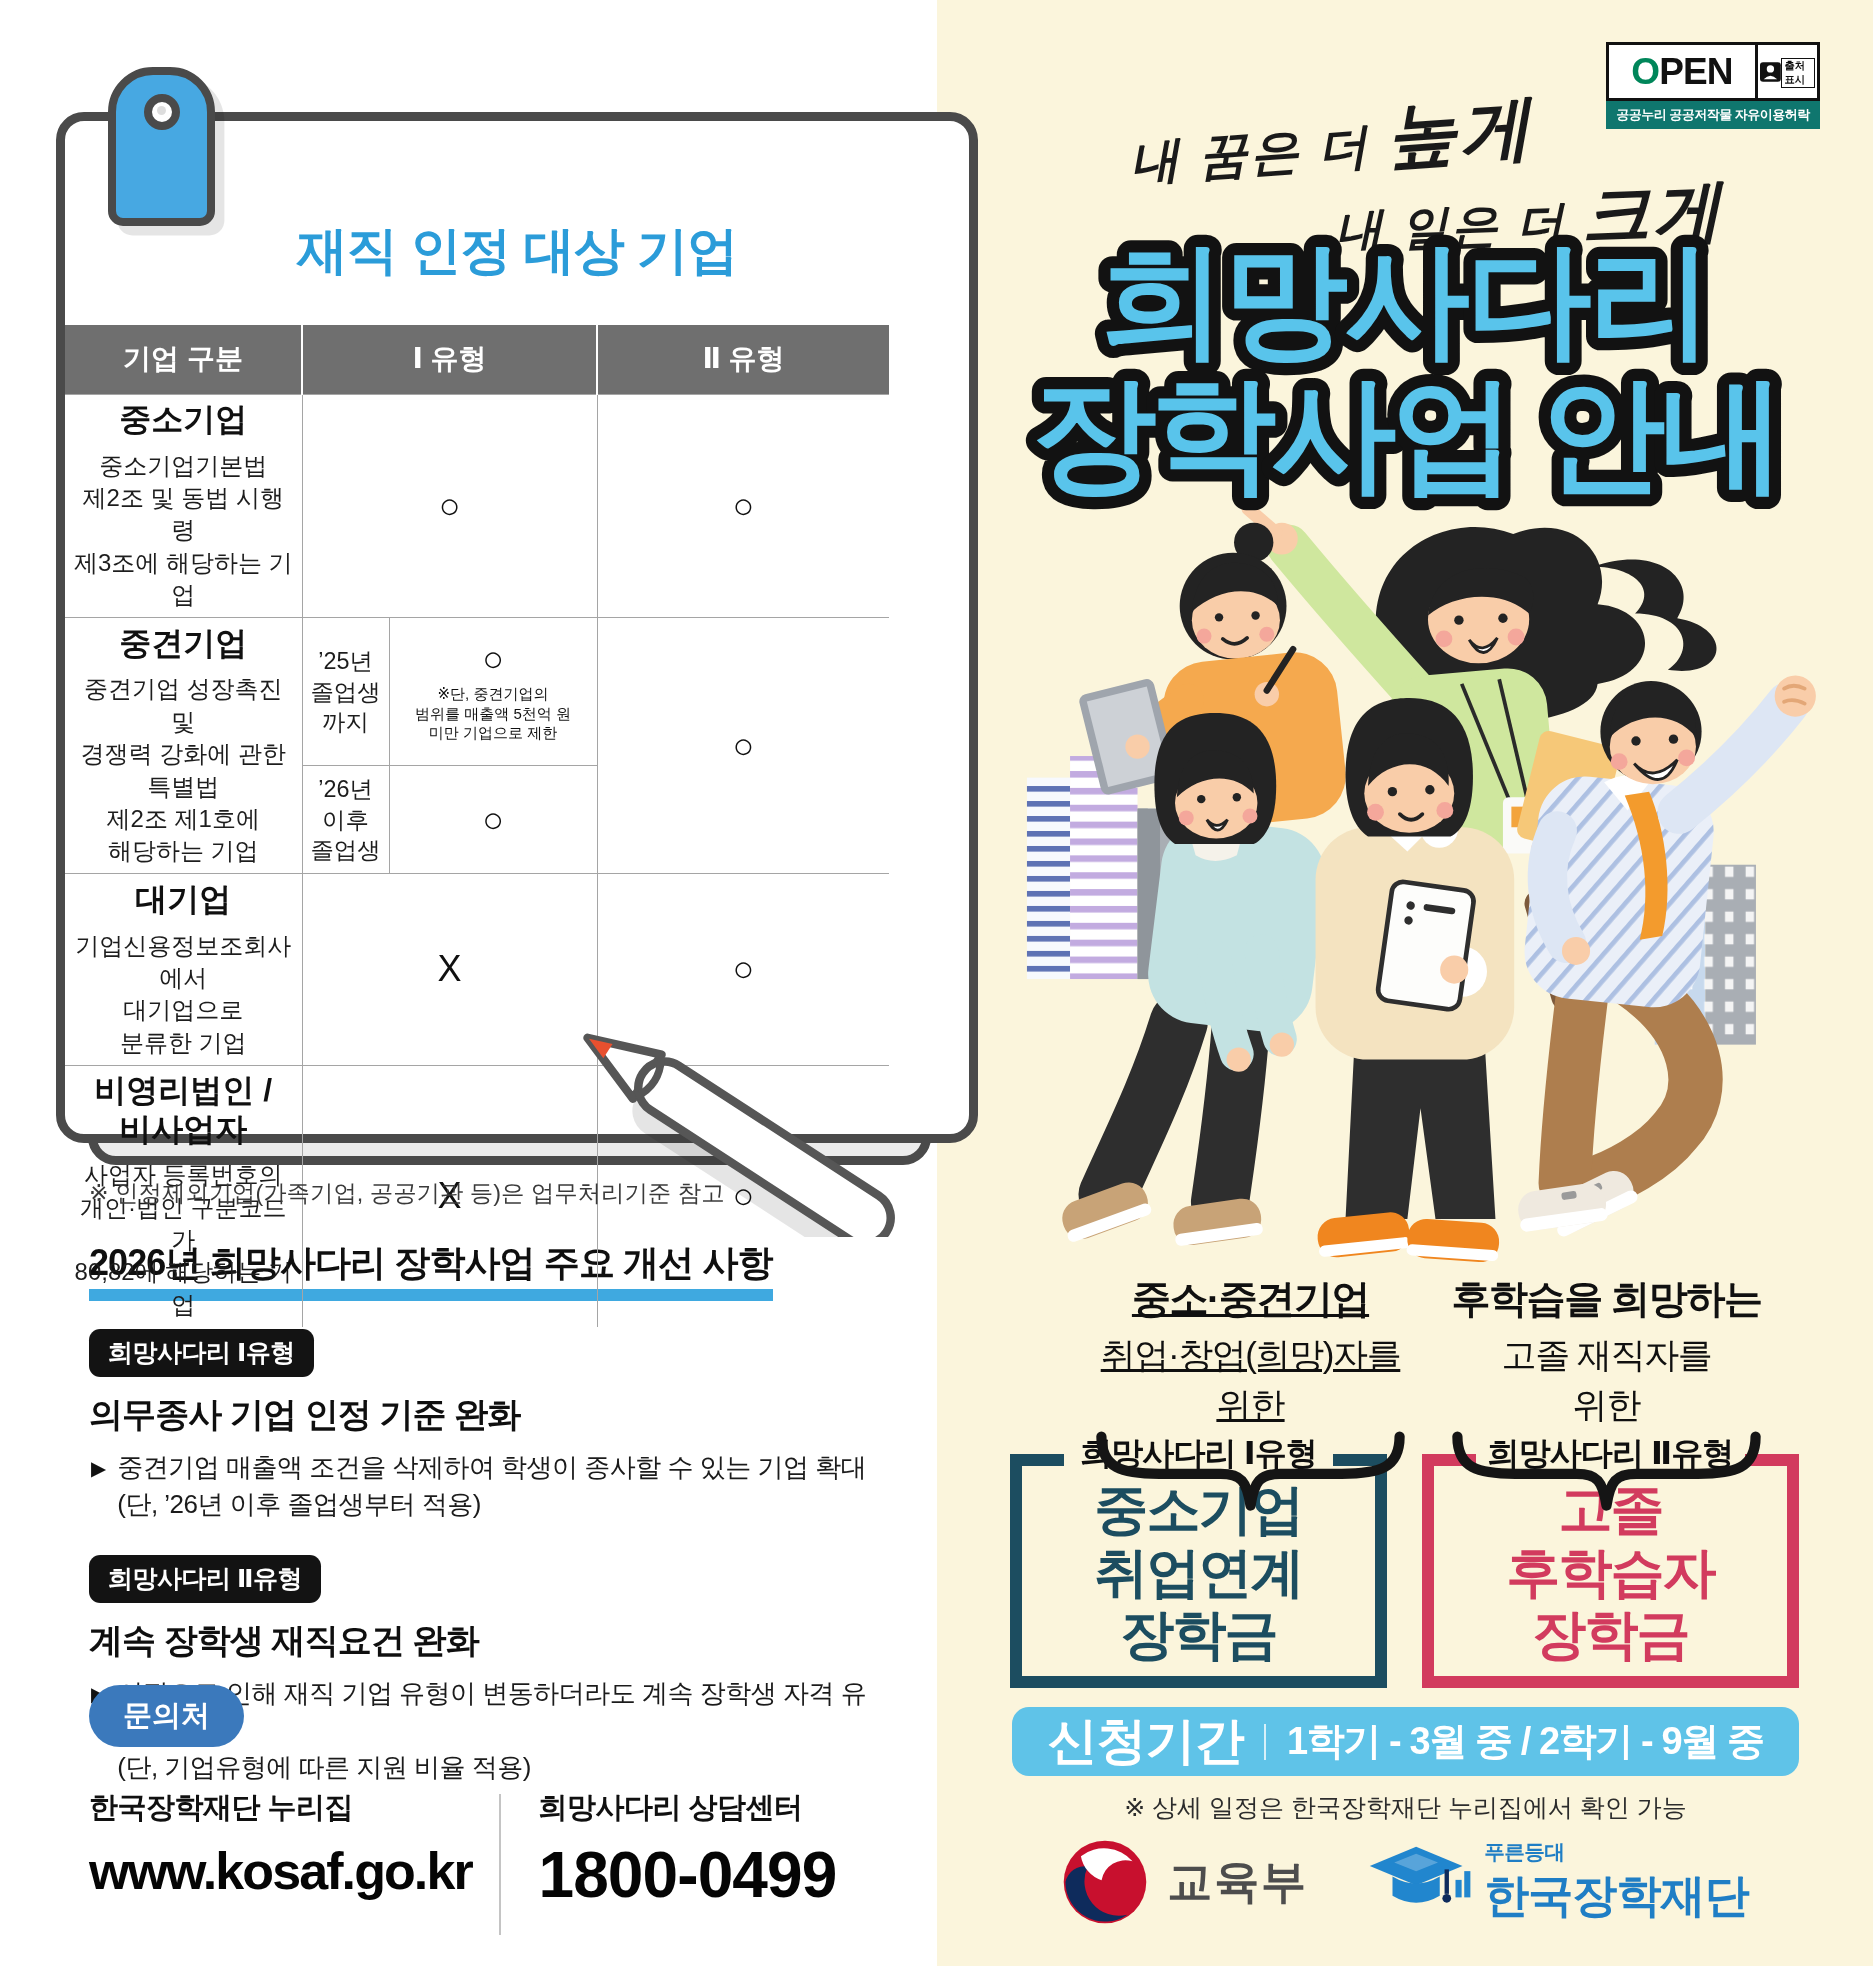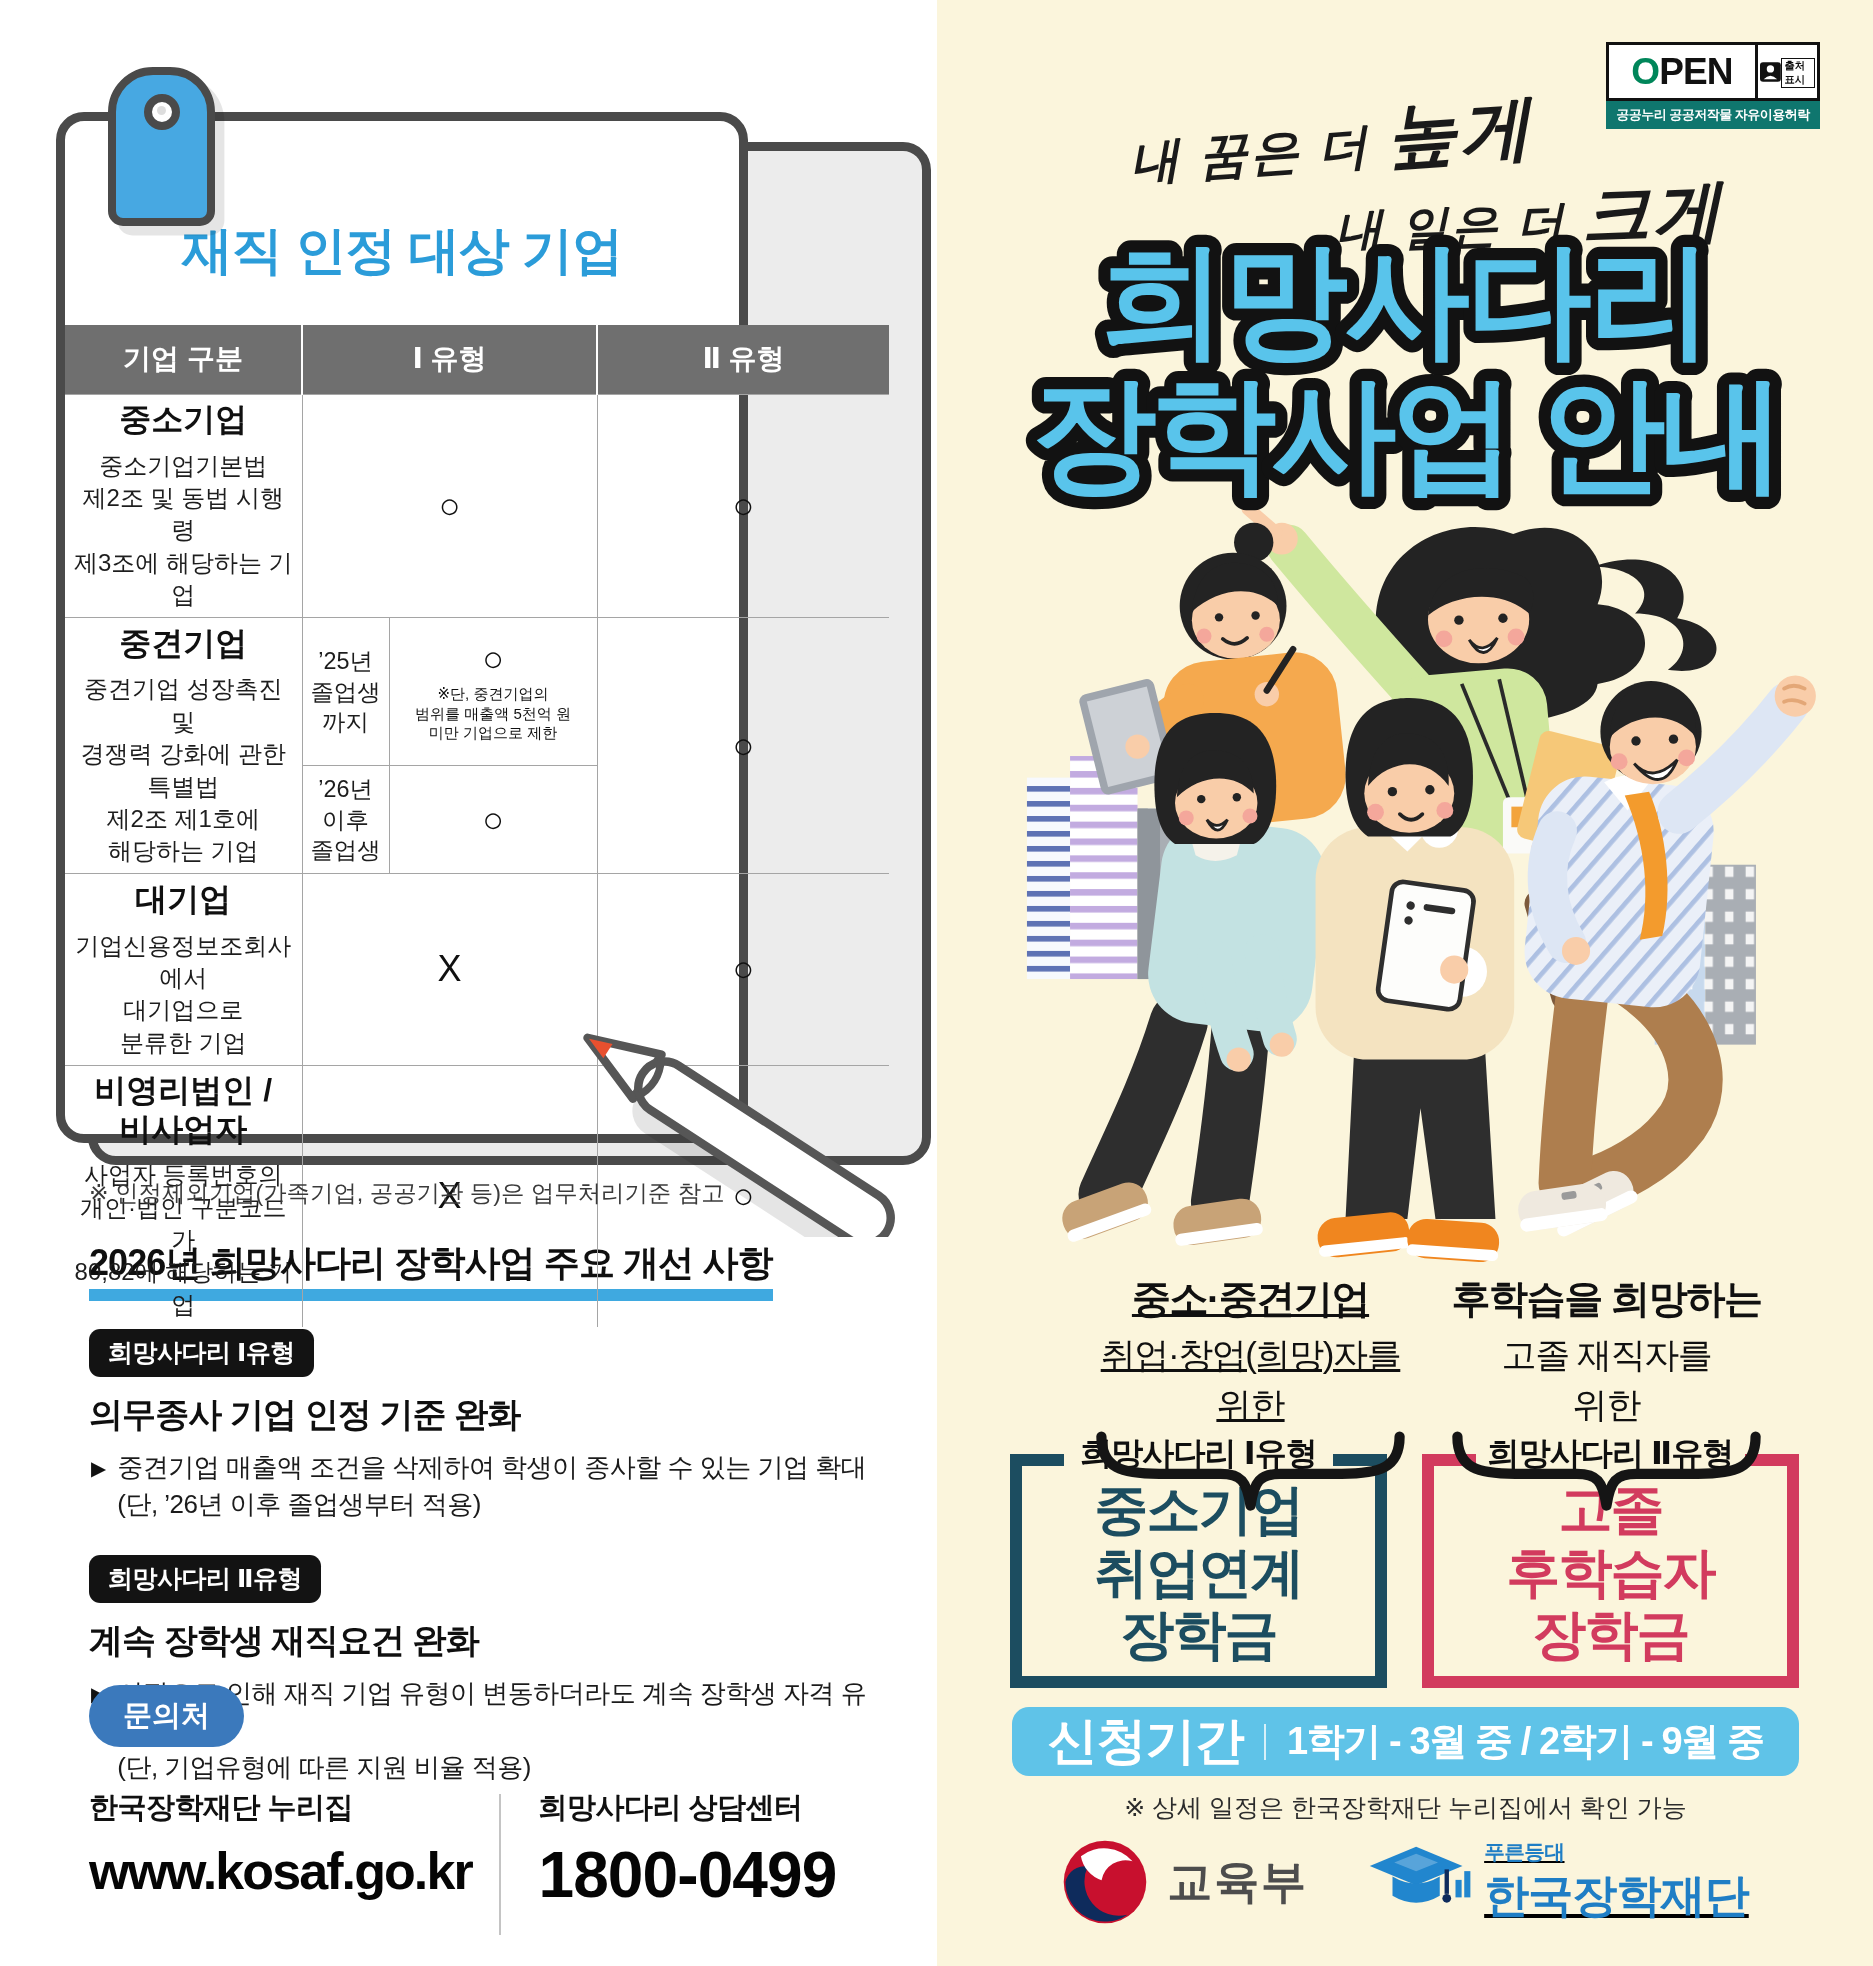--- a/index.html
+++ b/index.html
@@ -5,21 +5,21 @@
   * { margin:0; padding:0; box-sizing:border-box; }
   html,body { width:1874px; height:1967px; }
   body { font-family:"Liberation Sans","DejaVu Sans",sans-serif; display:flex; overflow:hidden; }
   .pre { white-space:pre-line; }
 
   
   .left-panel { position:relative; width:937px; height:1967px; background:#FFFFFF; }
 
   .page-behind { position:absolute; left:88px; top:142px; width:843px; height:1023px;
     background:#ECECEC; border:9.4px solid #4A4A4A; border-radius:28px; z-index:0; }
-  .clipboard { position:absolute; left:56px; top:112px; width:692px; height:1031px;
+  .clipboard { position:absolute; left:56px; top:112px; width:922px; height:1031px;
     background:#FFFFFF; border:9.4px solid #4A4A4A; border-radius:28px; z-index:1; }
   .clip { position:absolute; left:108px; top:67px; width:107px; height:159px;
     background:#47A8E2; border:8.4px solid #4A4A4A; border-radius:45px 45px 15px 15px;
     box-shadow:9.4px 9.4px 0 rgba(0,0,0,0.10); z-index:3; }
   .clip-hole { position:absolute; left:50%; top:19px; transform:translateX(-50%);
     width:36px; height:36px; background:#FFFFFF; border:8.4px solid #4A4A4A; border-radius:50%; }
   .clip-hole-shine { position:absolute; left:5.6px; top:3.7px; width:9.4px; height:9.4px; background:#DDD; border-radius:50%; }
 
   .table-title { position:absolute; top:96px; left:0; width:100%; text-align:center;
     font-size:51px; font-weight:900; color:#2B9CD9; letter-spacing:-0.9px; }
@@ -104,21 +104,21 @@
   .apply-bar { position:absolute; left:75px; right:75px; top:1707px; height:69px; background:#5FC3E8;
     border-radius:17px; display:flex; align-items:center; justify-content:center; z-index:2; }
   .apply-label { color:#fff; font-size:50px; font-weight:900; letter-spacing:-0.9px; }
   .apply-div { width:1.9px; height:36px; background:rgba(255,255,255,0.75); margin:0 20.6px; }
   .apply-period { color:#fff; font-size:38px; font-weight:800; letter-spacing:-1.4px; }
   .apply-note { position:absolute; top:1791px; left:0; width:100%; text-align:center; font-size:25px; color:#2c2c2c; }
 
   .logos { position:absolute; top:1838px; left:0; width:100%; display:flex; align-items:center; justify-content:center; gap:60px; }
   .logo-moe { display:flex; align-items:center; gap:19px; }
   .moe-text { font-size:45px; font-weight:800; color:#4D4D4D; letter-spacing:1.9px; }
-  .logo-kosaf { display:flex; align-items:center; gap:11.2px;text-decoration:underline; }
+  .logo-kosaf { display:flex; align-items:center; gap:11.2px; }
   .kosaf-small { font-size:20.6px; font-weight:800; color:#1F7EC5; letter-spacing:-0.5px; }
   .kosaf-text { font-size:45px; font-weight:900; color:#1F7EC5; letter-spacing:-0.9px; }
 </style>
 </head>
 <body>
 
 <div class="left-panel">
   <div class="page-behind"></div>
 
   <div class="clipboard">

